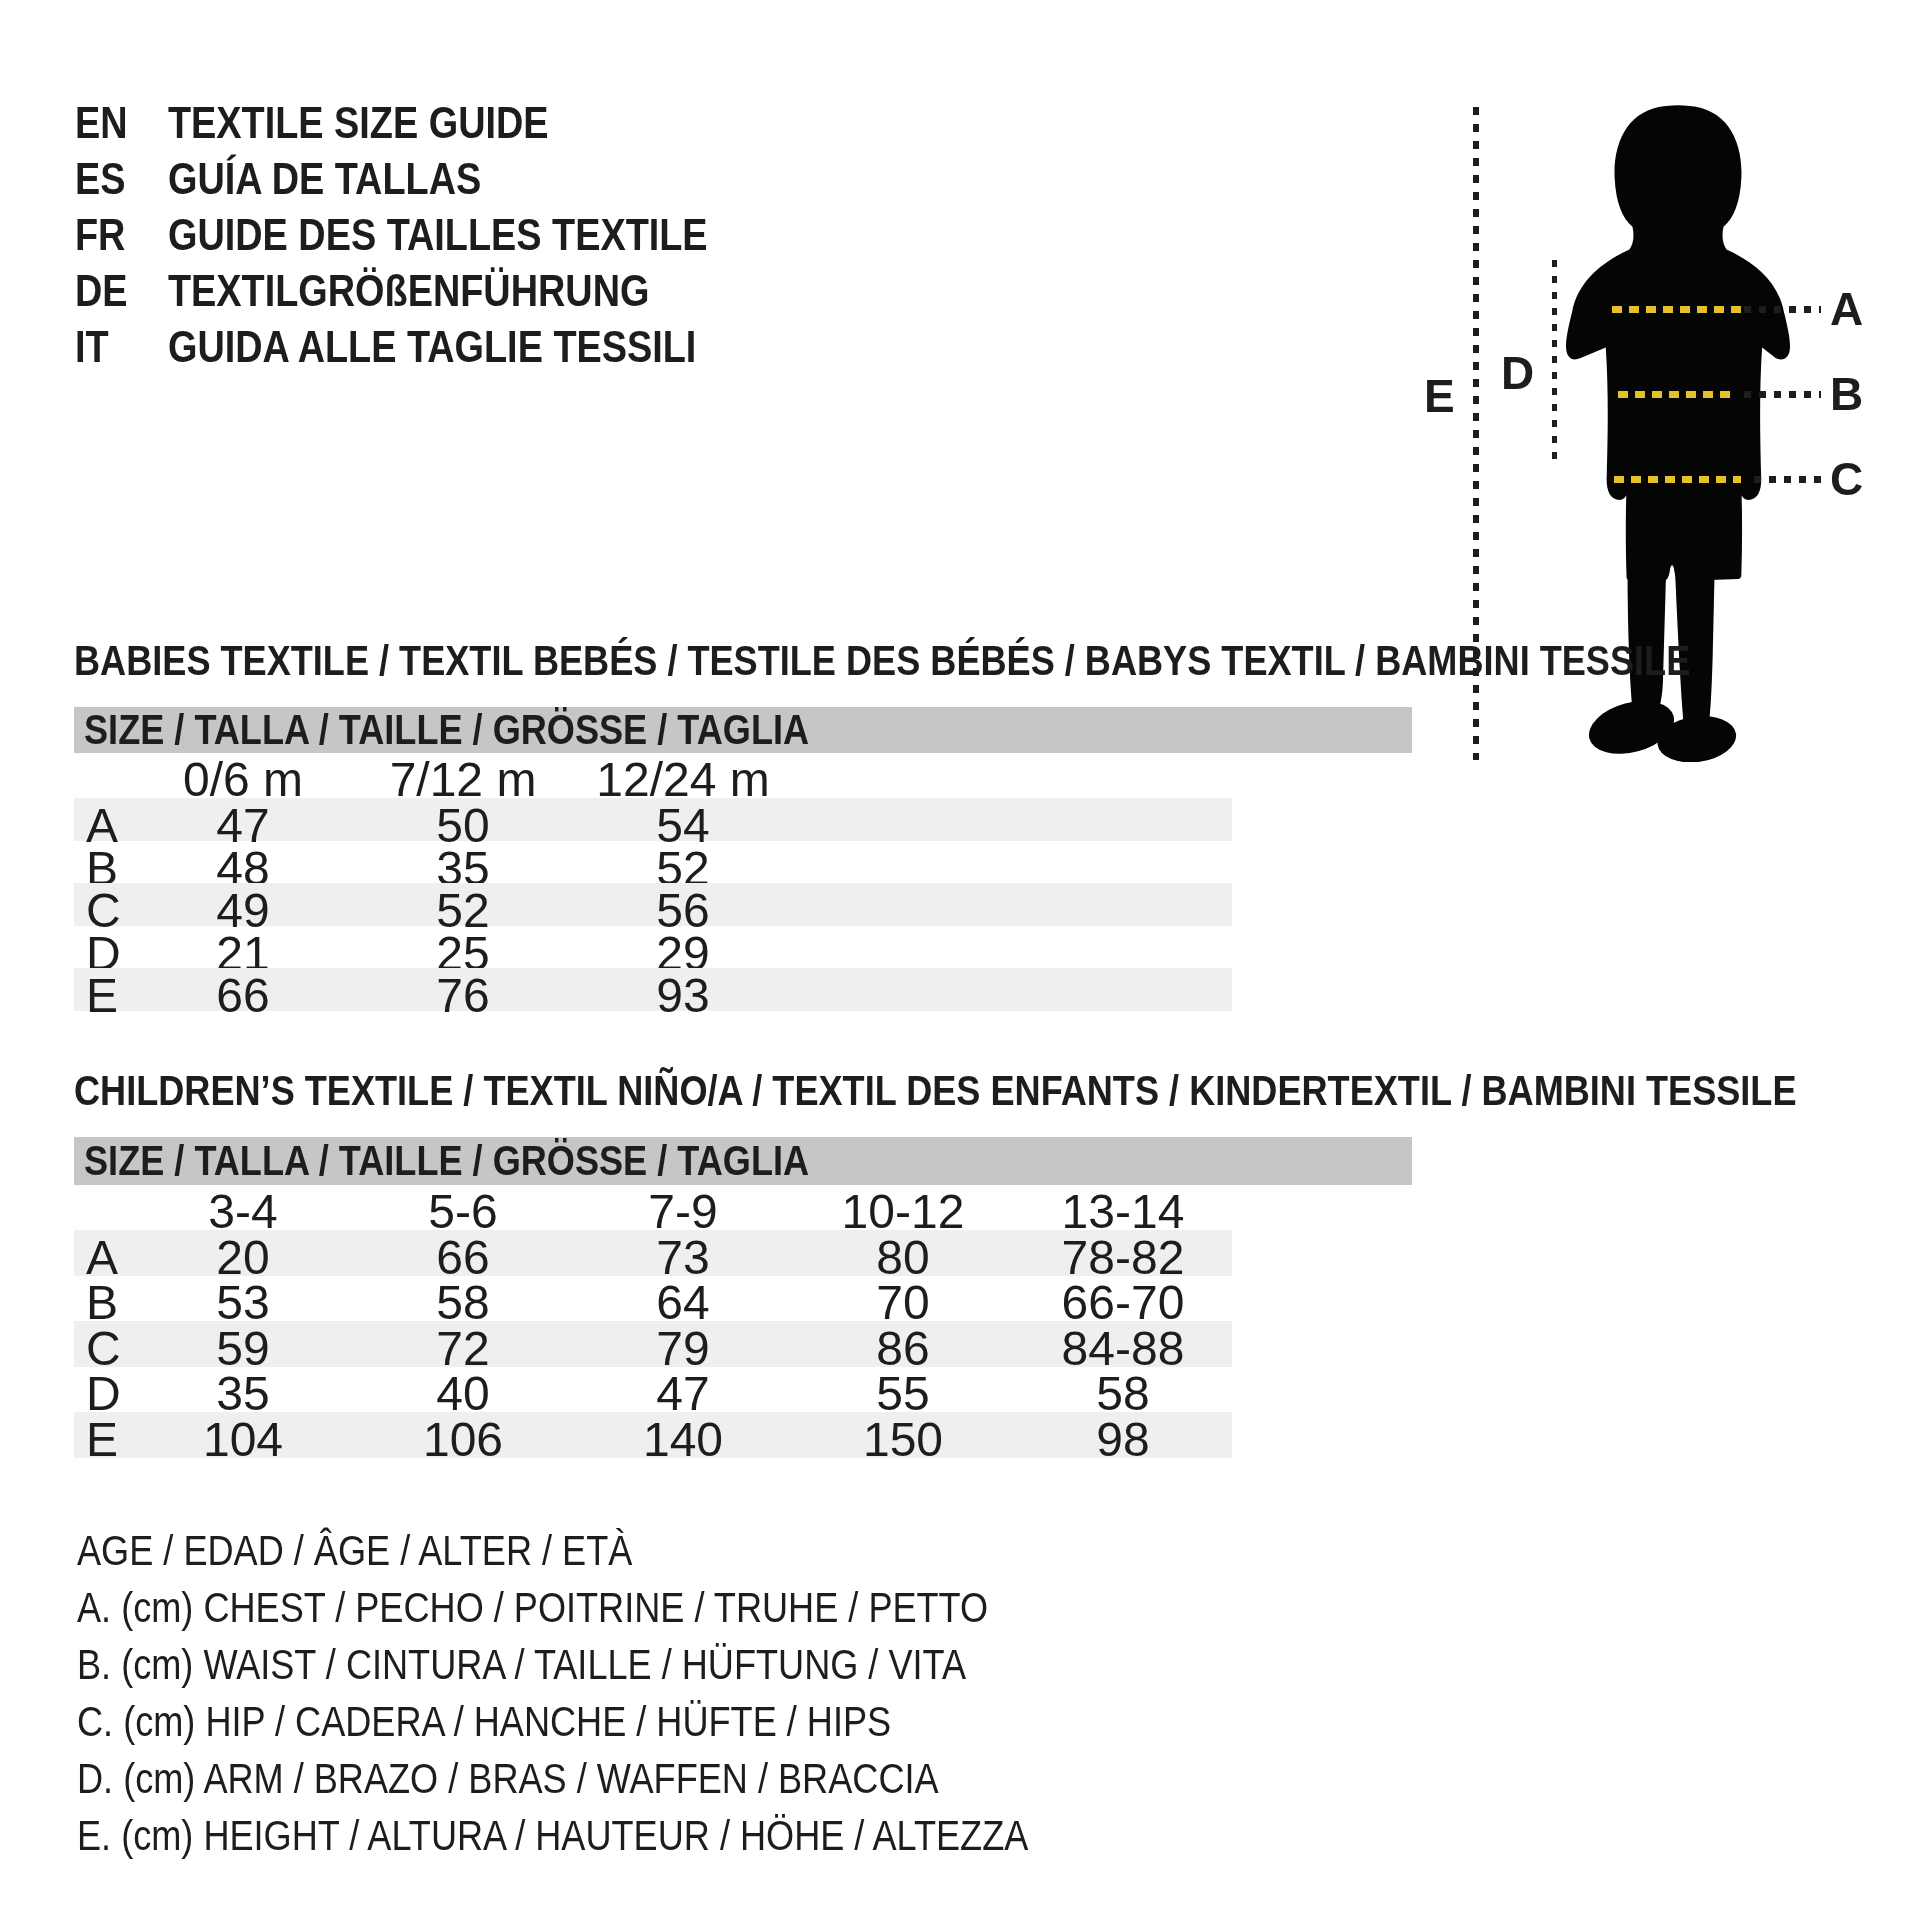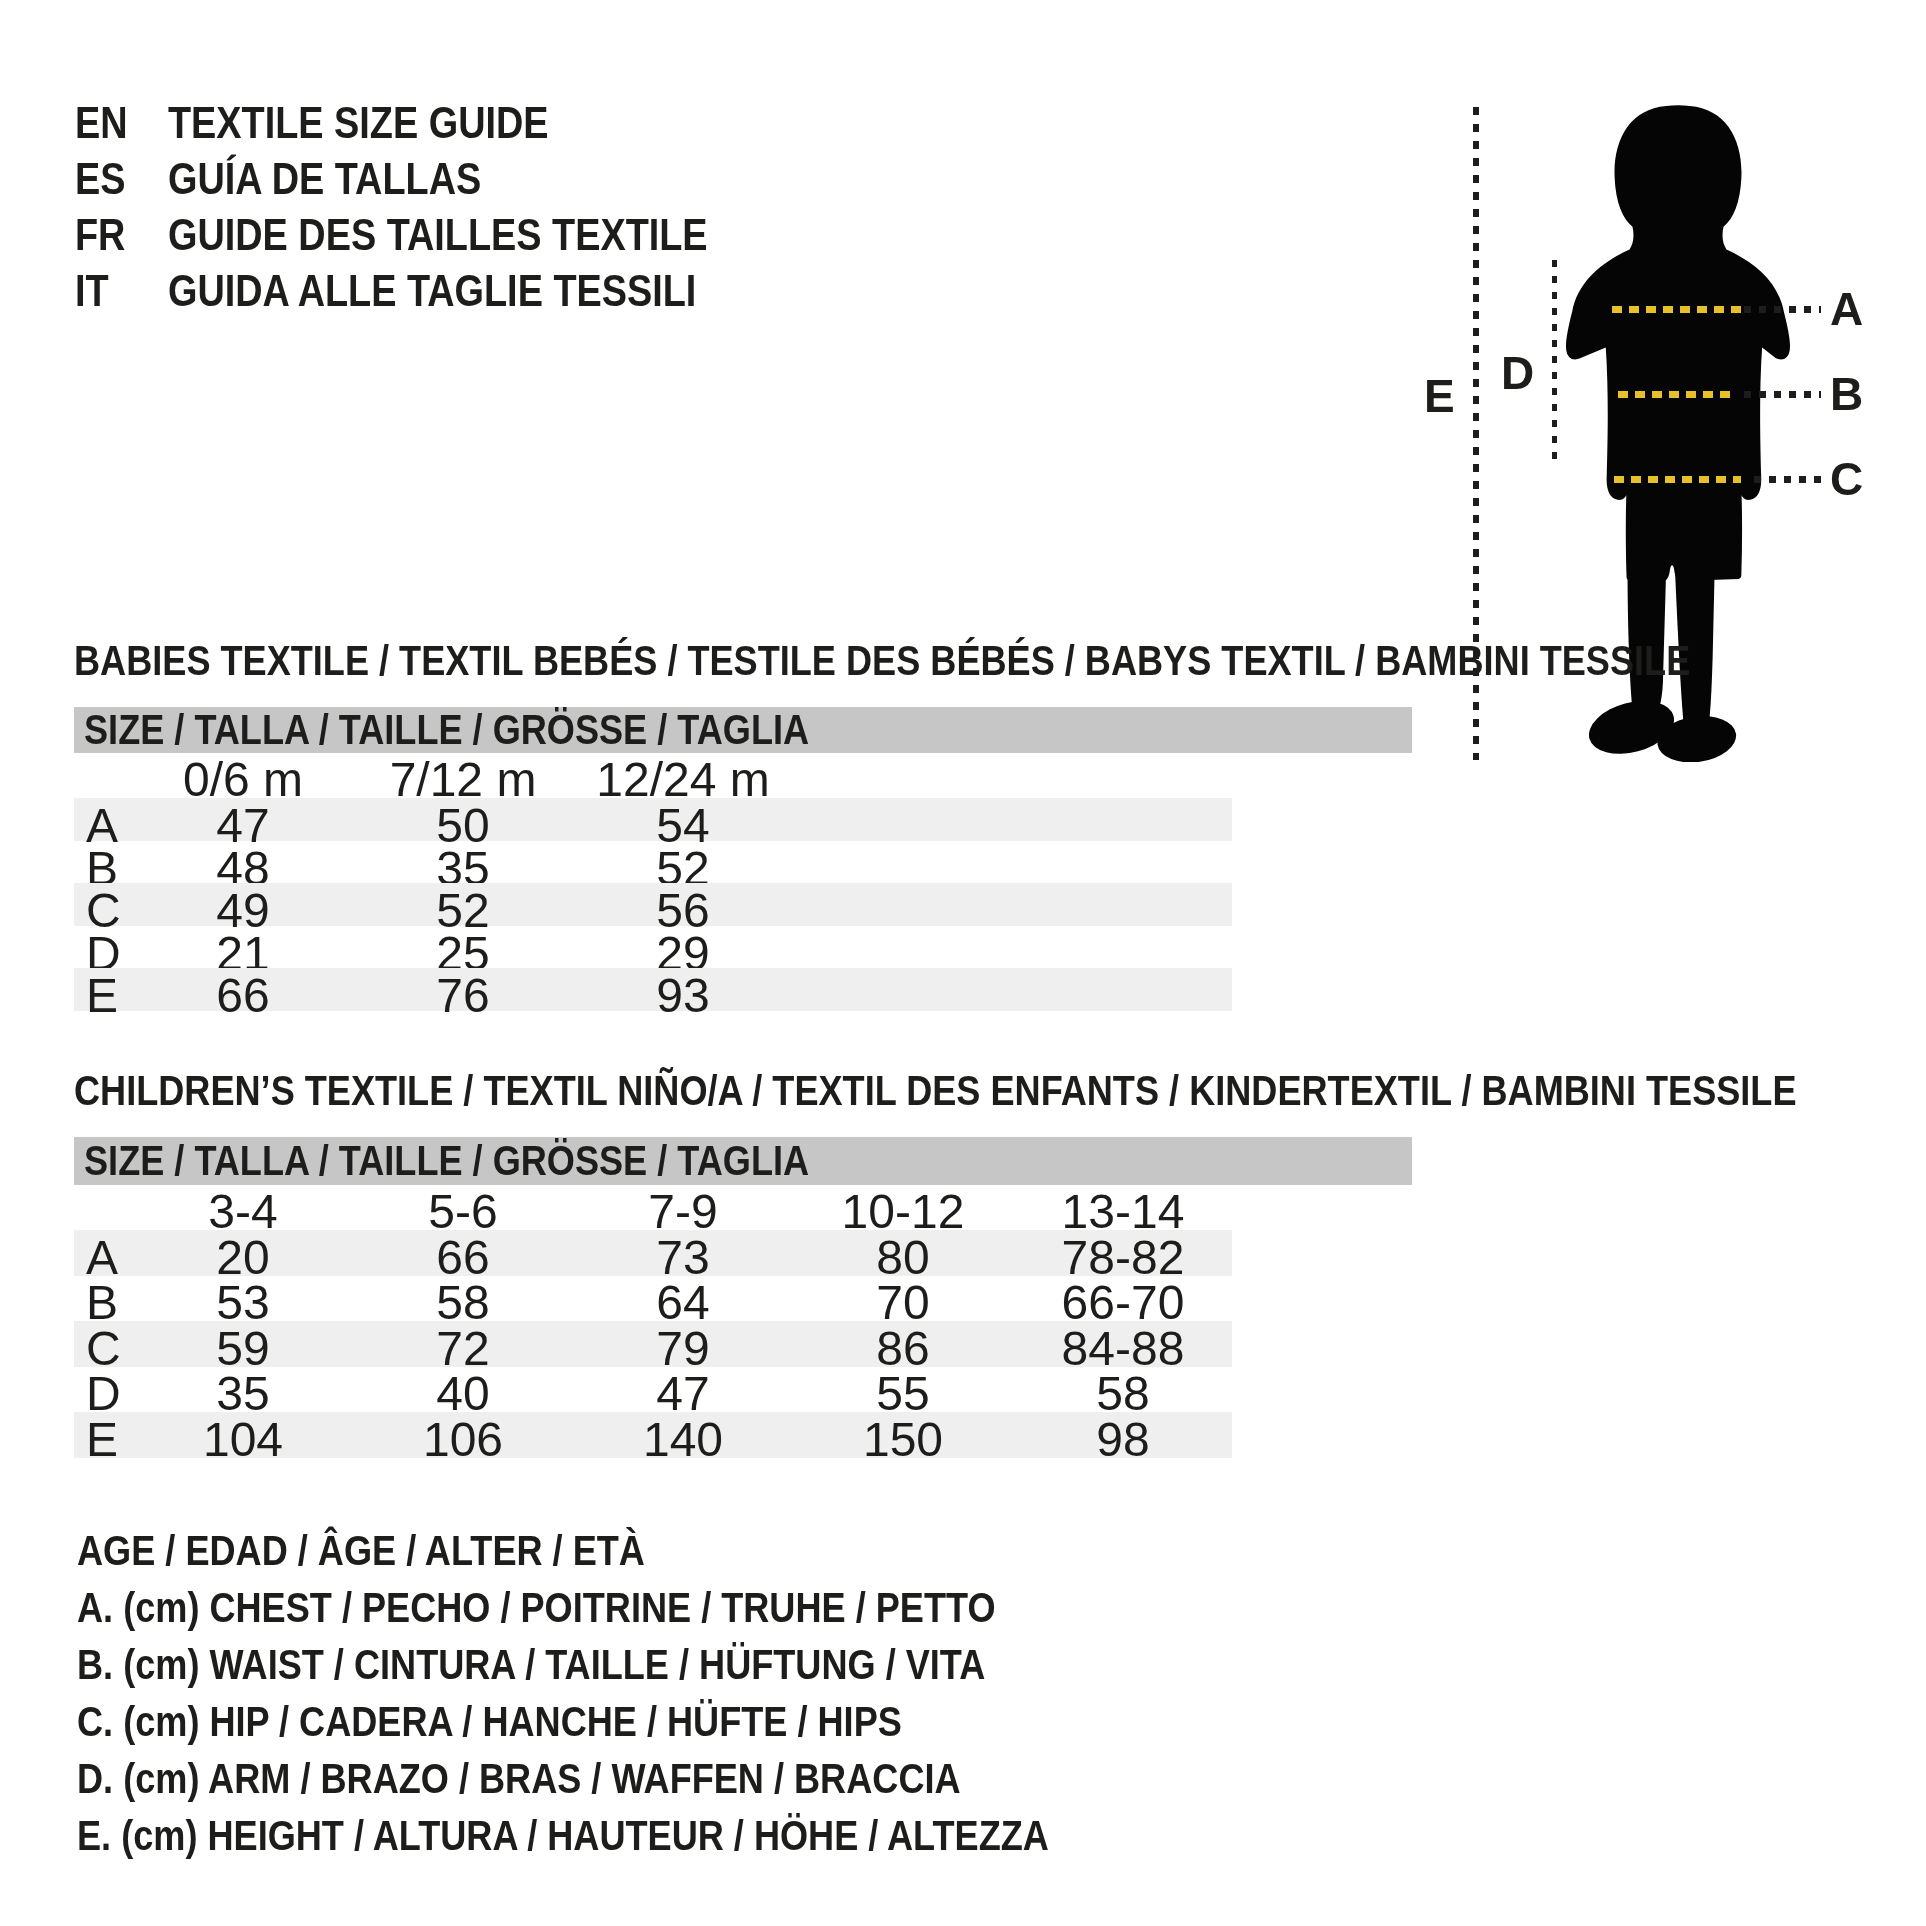--- a/index.html
+++ b/index.html
@@ -29,39 +29,43 @@
   .sect-title{position:absolute;left:74px;font-size:42px;font-weight:700;line-height:44px;}
   .graybar{position:absolute;left:74px;width:1338px;background:#c6c6c6;
      display:flex;align-items:center;font-size:42px;font-weight:700;padding-left:10px;box-sizing:border-box;}
   .trow{position:absolute;left:74px;width:1158px;display:flex;font-size:48px;align-items:flex-start;}
   .stripe{background:#efefef;}
   .c-lab{width:59px;flex:none;padding-left:12px;box-sizing:border-box;}
   .c-val{width:220px;flex:none;text-align:center;}
 
   
   .legend{position:absolute;left:77px;top:1522px;}
-  .legline{height:57px;display:flex;align-items:center;font-size:42px;font-weight:700;text-align:center;}
+  .legline{height:57px;display:flex;align-items:center;font-size:42px;font-weight:400;text-align:center;}
 </style>
 </head>
 <body>
 
 <div class="page">
 
   <div class="langblock">
     <div class="hrow">
       <span class="hcode"><span class="cond">EN</span></span>
       <span class="cond">TEXTILE SIZE GUIDE</span>
     </div>
     <div class="hrow">
       <span class="hcode"><span class="cond">ES</span></span>
       <span class="cond">GUÍA DE TALLAS</span>
     </div>
     <div class="hrow">
       <span class="hcode"><span class="cond">FR</span></span>
       <span class="cond">GUIDE DES TAILLES TEXTILE</span>
+    </div>
+    <div class="hrow">
+      <span class="hcode"><span class="cond">DE</span></span>
+      <span class="cond">TEXTILGRÖßENFÜHRUNG</span>
     </div>
     <div class="hrow">
       <span class="hcode"><span class="cond">IT</span></span>
       <span class="cond">GUIDA ALLE TAGLIE TESSILI</span>
     </div>
   </div>
 
   <div>
     <div class="vdash-e"></div>
     <div class="vdash-d"></div>

